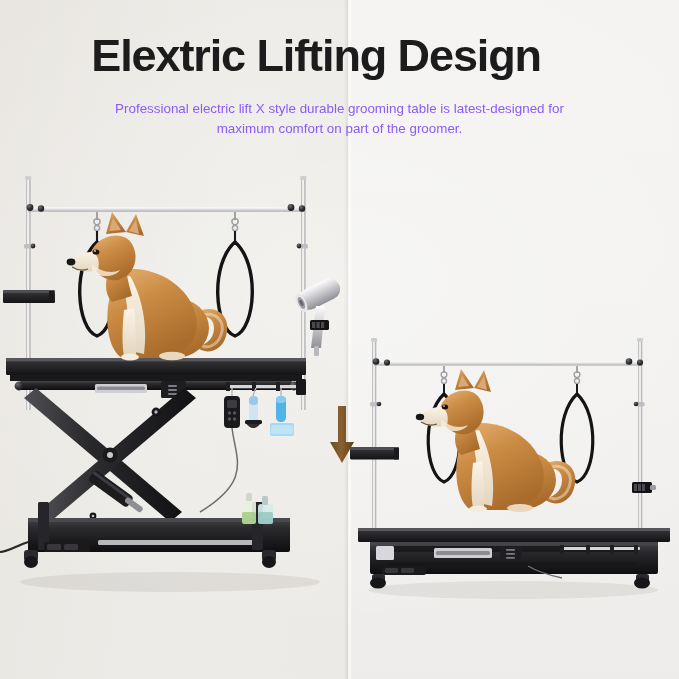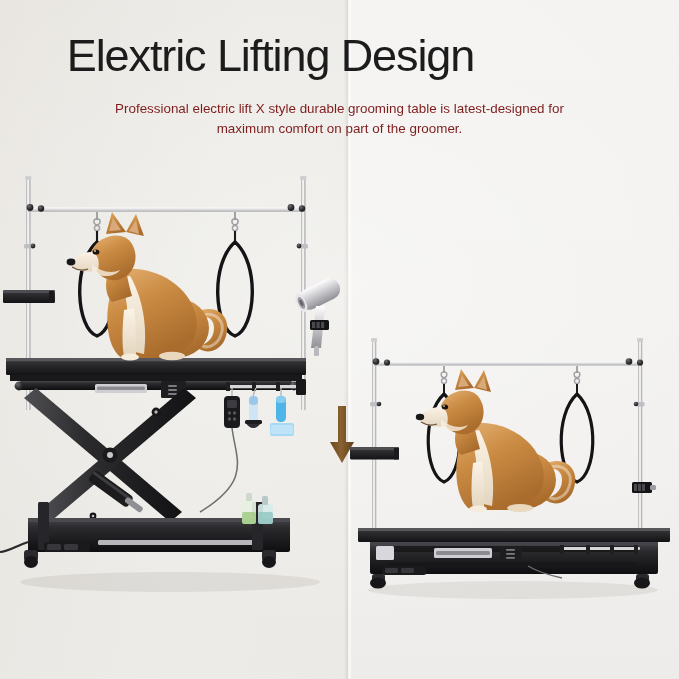--- a/index.html
+++ b/index.html
@@ -17,25 +17,25 @@
   .bg-left{position:absolute;left:0;top:0;width:348px;height:679px;
     background:linear-gradient(100deg,#e9e6e1 0%,#ecebe7 55%,#eceae6 100%);}
   .bg-right{position:absolute;left:348px;top:0;width:331px;height:679px;
     background:linear-gradient(180deg,#f4f3f1 0%,#f1f0ee 70%,#edecea 100%);}
   .bg-seam{position:absolute;left:344px;top:0;width:8px;height:679px;
     background:linear-gradient(90deg,rgba(215,210,203,0) 0%,rgba(206,200,192,.55) 45%,rgba(255,255,255,.85) 60%,rgba(255,255,255,0) 100%);}
   .bg-vig{position:absolute;inset:0;pointer-events:none;
     background:radial-gradient(120% 85% at 50% 42%,rgba(255,255,255,.34) 0%,rgba(255,255,255,0) 62%);}
 
   
-  .title{position:absolute;left:0;top:32px;width:541px;text-align:center;
-    font-size:45px;font-weight:normal;letter-spacing:-1.1px;color:#1c1c1c;
+  .title{position:absolute;left:0;top:32px;width:541px;text-align:right;
+    font-size:45px;font-weight:bold;letter-spacing:-1.1px;color:#1c1c1c;
     line-height:1.06;}
   .subtitle{position:absolute;left:88px;top:99px;width:503px;text-align:center;
-    font-size:13.4px;line-height:20px;color:#7f1d1d;}
+    font-size:13.4px;line-height:20px;color:#8b5cf6;}
 
   
   .banner{position:absolute;left:145px;top:620px;width:390px;height:36px;
     border-radius:18px;background:#7a5524;
     box-shadow:0 1px 2px rgba(0,0,0,.13);}
   .banner-text{position:absolute;left:0;top:0;width:390px;height:36px;
     display:flex;align-items:center;justify-content:center;
     color:#ffffff;font-size:15.2px;font-weight:bold;letter-spacing:-.2px;}
 
   

